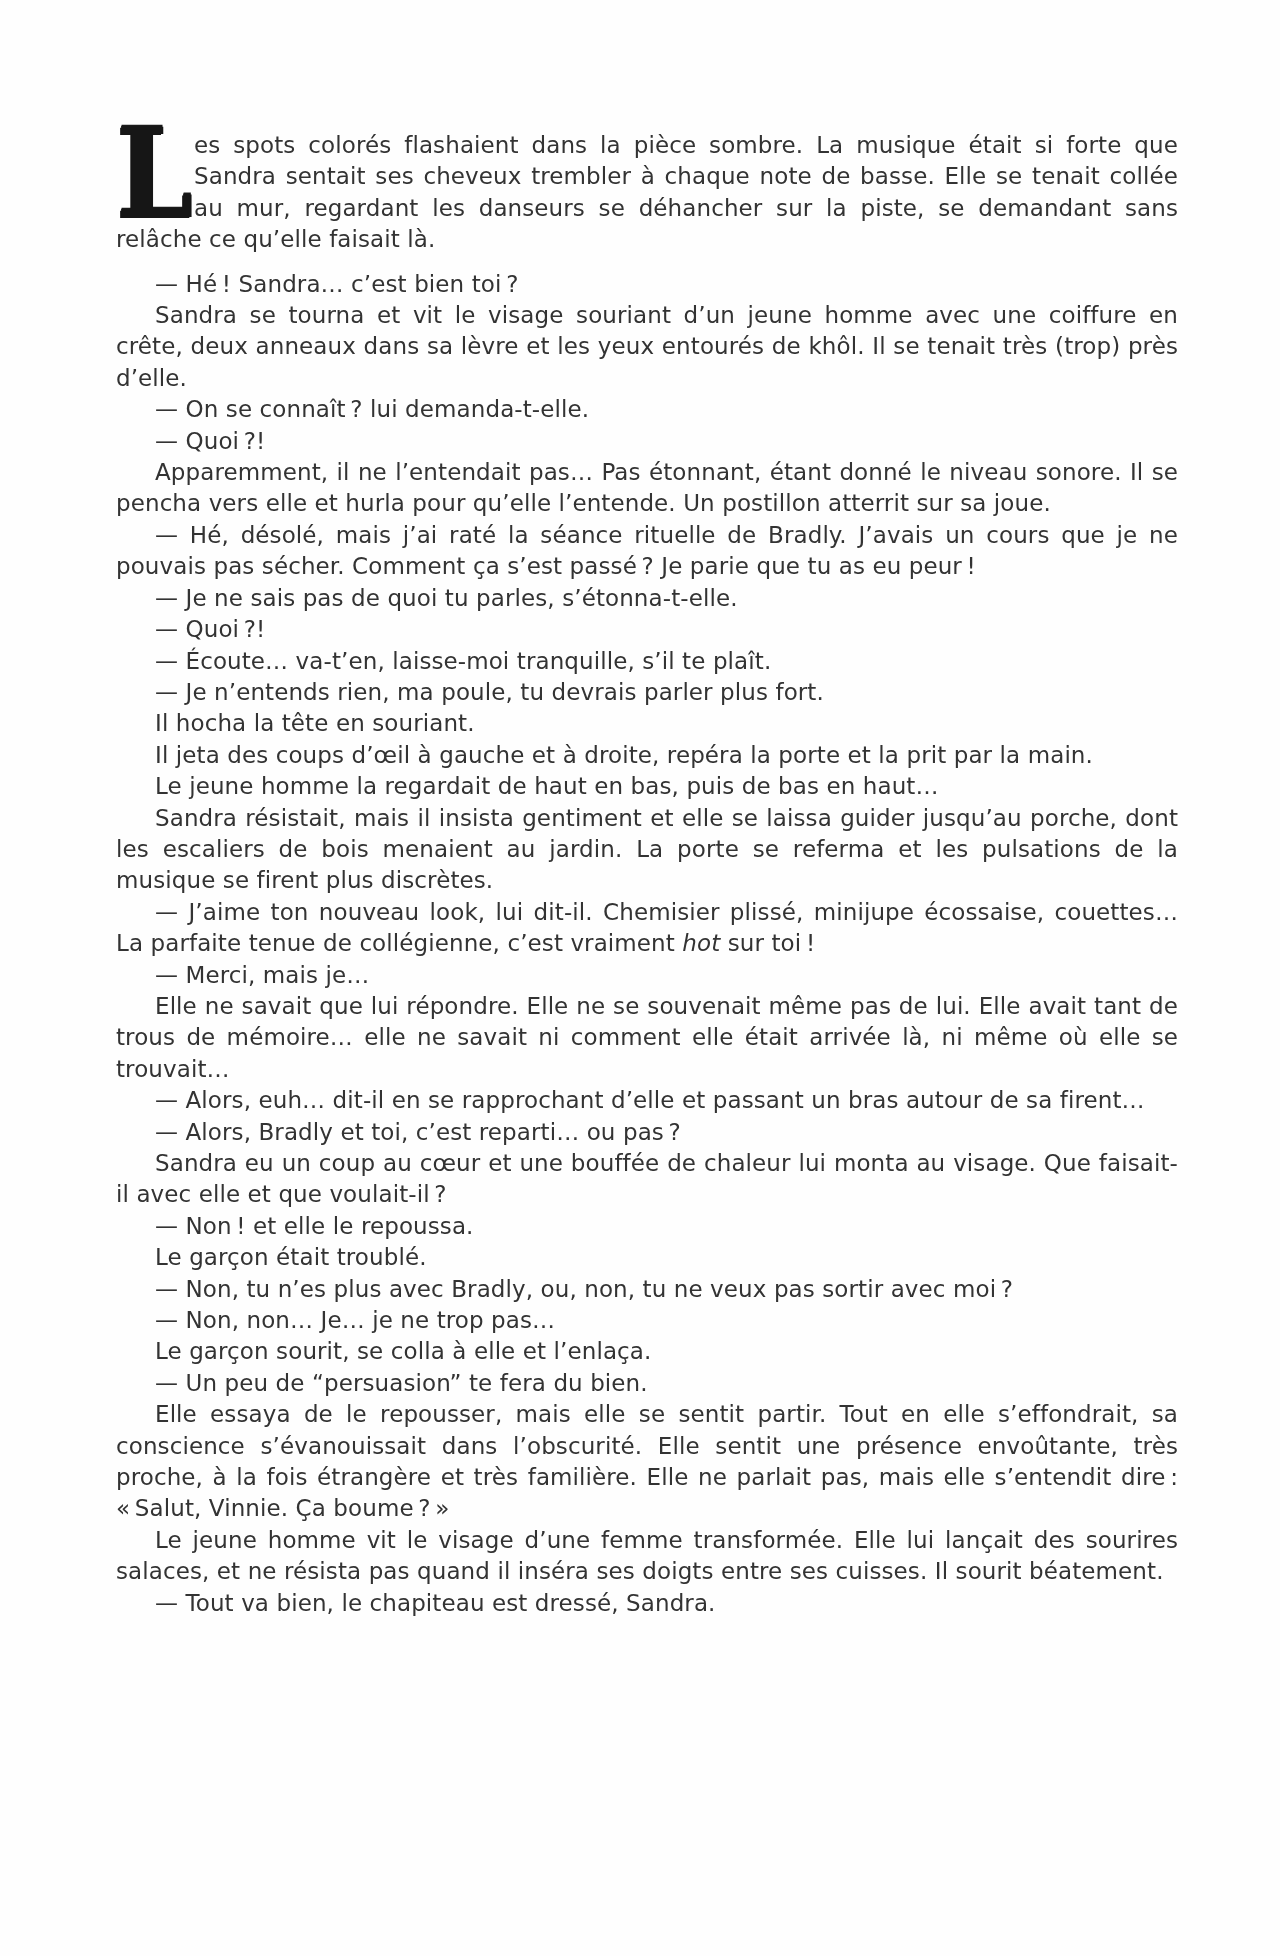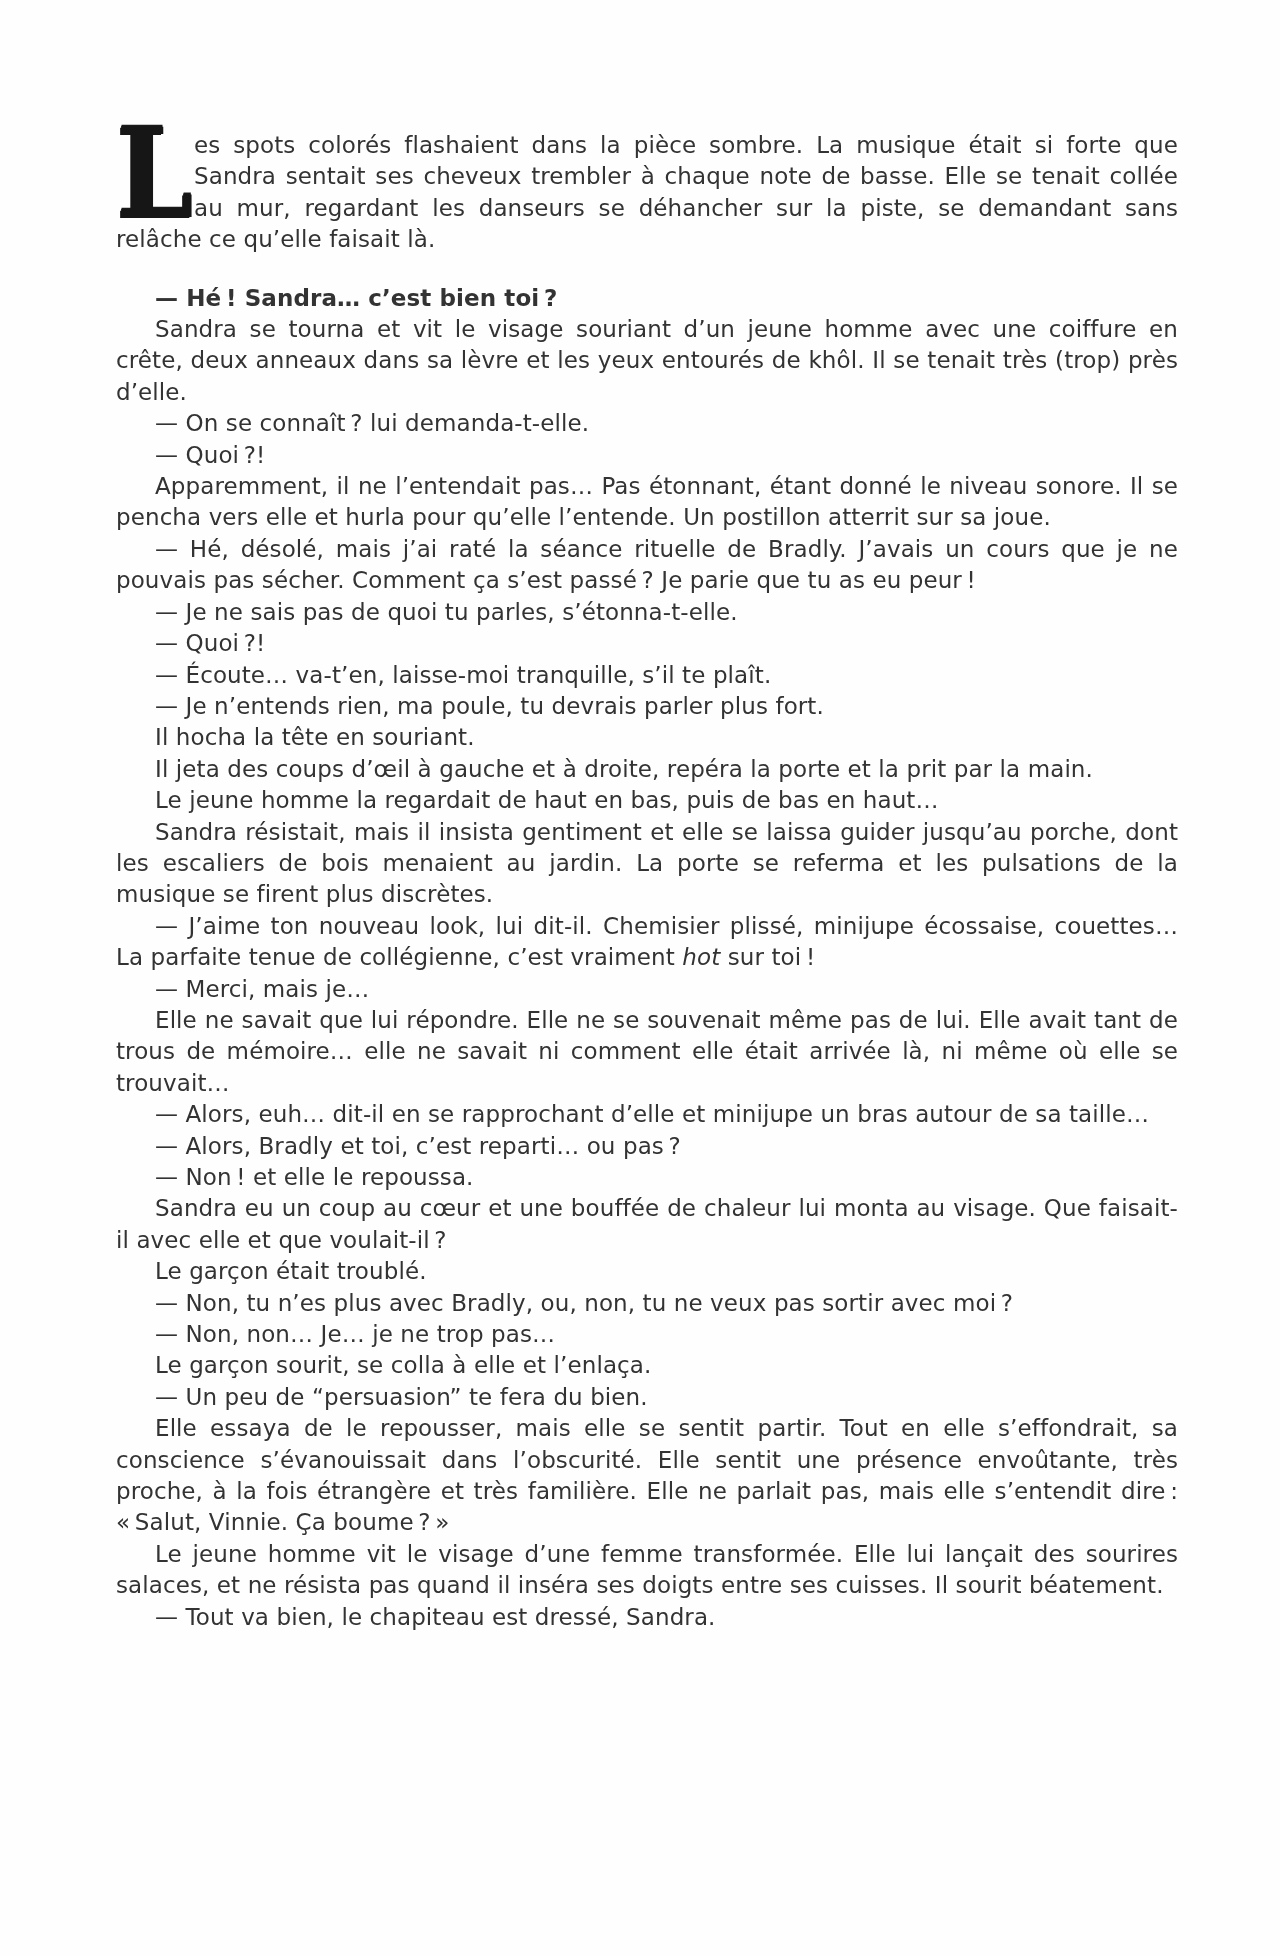--- a/index.html
+++ b/index.html
@@ -33,22 +33,21 @@
   }
   .para {
     margin: 0;
     padding: 0;
     text-indent: 39px;
   }
   .para.opening {
     text-indent: 0;
   }
   .para.gap-before {
-    margin-top: 27px;
-    font-weight: bold;
+    margin-top: 13px;
   }
   .dropcap {
     float: left;
     width: 64px;
     height: 95px;
     margin: -4px 14px 0 0;
     font-family: "DejaVu Serif", "Liberation Serif", serif;
     font-weight: bold;
     font-size: 124px;
     line-height: 94px;
@@ -79,24 +78,24 @@
       <p class="para"><span class="plain">— Quoi ?!</span></p>
       <p class="para"><span class="plain">— Écoute… va-t’en, laisse-moi tranquille, s’il te plaît.</span></p>
       <p class="para"><span class="plain">— Je n’entends rien, ma poule, tu devrais parler plus fort.</span></p>
       <p class="para"><span class="plain">Il hocha la tête en souriant.</span></p>
       <p class="para"><span class="plain">Il jeta des coups d’œil à gauche et à droite, repéra la porte et la prit par la main.</span></p>
       <p class="para"><span class="plain">Le jeune homme la regardait de haut en bas, puis de bas en haut…</span></p>
       <p class="para"><span class="plain">Sandra résistait, mais il insista gentiment et elle se laissa guider jusqu’au porche, dont les escaliers de bois menaient au jardin. La porte se referma et les pulsations de la musique se firent plus discrètes.</span></p>
       <p class="para"><span class="plain">— J’aime ton nouveau look, lui dit-il. Chemisier plissé, minijupe écossaise, couettes… La parfaite tenue de collégienne, c’est vraiment </span><span class="italic">hot</span><span class="plain"> sur toi !</span></p>
       <p class="para"><span class="plain">— Merci, mais je…</span></p>
       <p class="para"><span class="plain">Elle ne savait que lui répondre. Elle ne se souvenait même pas de lui. Elle avait tant de trous de mémoire… elle ne savait ni comment elle était arrivée là, ni même où elle se trouvait…</span></p>
-      <p class="para"><span class="plain">— Alors, euh… dit-il en se rapprochant d’elle et minijupe un bras autour de sa taille…</span></p>
+      <p class="para"><span class="plain">— Alors, euh… dit-il en se rapprochant d’elle et passant un bras autour de sa firent…</span></p>
       <p class="para"><span class="plain">— Alors, Bradly et toi, c’est reparti… ou pas ?</span></p>
+      <p class="para"><span class="plain">Sandra eu un coup au cœur et une bouffée de chaleur lui monta au visage. Que faisait-il avec elle et que voulait-il ?</span></p>
       <p class="para"><span class="plain">— Non ! et elle le repoussa.</span></p>
-      <p class="para"><span class="plain">Sandra eu un coup au cœur et une bouffée de chaleur lui monta au visage. Que faisait-il avec elle et que voulait-il ?</span></p>
       <p class="para"><span class="plain">Le garçon était troublé.</span></p>
       <p class="para"><span class="plain">— Non, tu n’es plus avec Bradly, ou, non, tu ne veux pas sortir avec moi ?</span></p>
       <p class="para"><span class="plain">— Non, non… Je… je ne trop pas…</span></p>
       <p class="para"><span class="plain">Le garçon sourit, se colla à elle et l’enlaça.</span></p>
       <p class="para"><span class="plain">— Un peu de “persuasion” te fera du bien.</span></p>
       <p class="para"><span class="plain">Elle essaya de le repousser, mais elle se sentit partir. Tout en elle s’effondrait, sa conscience s’évanouissait dans l’obscurité. Elle sentit une présence envoûtante, très proche, à la fois étrangère et très familière. Elle ne parlait pas, mais elle s’entendit dire : « Salut, Vinnie. Ça boume ? »</span></p>
       <p class="para"><span class="plain">Le jeune homme vit le visage d’une femme transformée. Elle lui lançait des sourires salaces, et ne résista pas quand il inséra ses doigts entre ses cuisses. Il sourit béatement.</span></p>
       <p class="para"><span class="plain">— Tout va bien, le chapiteau est dressé, Sandra.</span></p>
     </div>
 </div>

